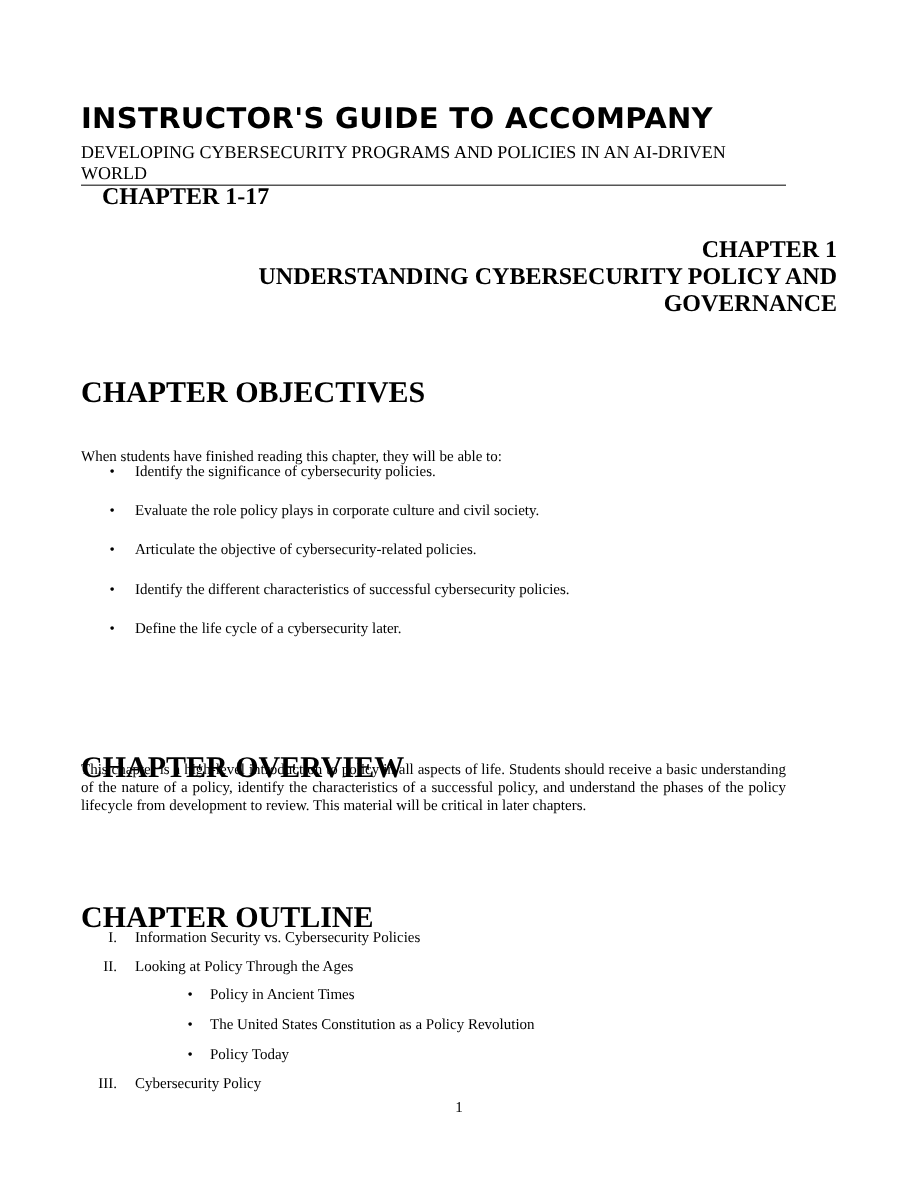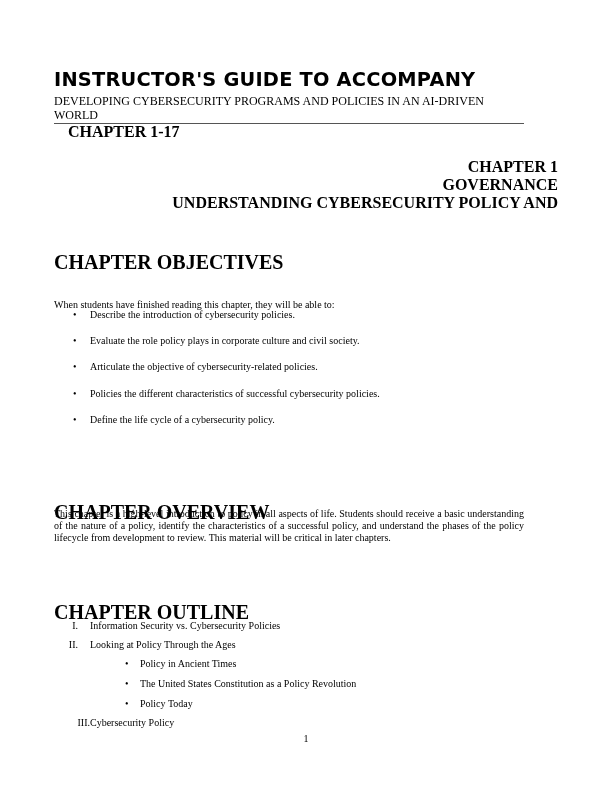--- a/index.html
+++ b/index.html
@@ -111,46 +111,46 @@
 </head>
 <body>
 
 <div class="abs guide-title">INSTRUCTOR'S GUIDE TO ACCOMPANY</div>
 <div class="abs guide-subtitle">DEVELOPING CYBERSECURITY PROGRAMS AND POLICIES IN AN AI-DRIVEN WORLD</div>
 <div class="abs header-rule"></div>
 <div class="abs chapter-range">CHAPTER 1-17</div>
 
 <div class="abs chapter-title-block">
   <div>CHAPTER 1</div>
+  <div>UNDERSTANDING CYBERSECURITY POLICY AND</div>
   <div>GOVERNANCE</div>
-  <div>UNDERSTANDING CYBERSECURITY POLICY AND</div>
 </div>
 
 <div class="abs section-heading" style="top:254px;">CHAPTER OBJECTIVES</div>
 <div class="abs body-text" style="top:283px;">When students have finished reading this chapter, they will be able to:</div>
 
 <div class="abs bullet-row" style="top:309px;">
   <span class="dot">•</span>
-  <span class="txt">Describe the introduction of cybersecurity policies.</span>
+  <span class="txt">Identify the significance of cybersecurity policies.</span>
 </div>
 <div class="abs bullet-row" style="top:335px;">
   <span class="dot">•</span>
   <span class="txt">Evaluate the role policy plays in corporate culture and civil society.</span>
 </div>
 <div class="abs bullet-row" style="top:361px;">
   <span class="dot">•</span>
   <span class="txt">Articulate the objective of cybersecurity-related policies.</span>
 </div>
 <div class="abs bullet-row" style="top:388px;">
   <span class="dot">•</span>
-  <span class="txt">Policies the different characteristics of successful cybersecurity policies.</span>
+  <span class="txt">Identify the different characteristics of successful cybersecurity policies.</span>
 </div>
 <div class="abs bullet-row" style="top:414px;">
   <span class="dot">•</span>
-  <span class="txt">Define the life cycle of a cybersecurity policy.</span>
+  <span class="txt">Define the life cycle of a cybersecurity later.</span>
 </div>
 
 <div class="abs section-heading" style="top:463px;margin-top:41px;">CHAPTER OVERVIEW</div>
 <div class="abs body-text justified" style="top:492px;">This chapter is a high-level introduction to policy in all aspects of life. Students should receive a basic understanding of the nature of a policy, identify the characteristics of a successful policy, and understand the phases of the policy lifecycle from development to review. This material will be critical in later chapters.</div>
 
 <div class="abs section-heading" style="top:604px;">CHAPTER OUTLINE</div>
 
 <div class="abs outline-row" style="top:620px; width:470px;">
   <span style="position:absolute; left:0; width:24px; text-align:right;">I.</span>
   <span style="position:absolute; left:36px;">Information Security vs. Cybersecurity Policies</span>
@@ -165,17 +165,17 @@
 </div>
 <div class="abs outline-row sub-row" style="top:678px; width:470px;">
   <span class="dot">•</span>
   <span class="txt">The United States Constitution as a Policy Revolution</span>
 </div>
 <div class="abs outline-row sub-row" style="top:698px; width:470px;">
   <span class="dot">•</span>
   <span class="txt">Policy Today</span>
 </div>
 <div class="abs outline-row" style="top:717px; width:470px;">
-  <span style="position:absolute; left:12px; width:24px; text-align:right;">III.</span>
+  <span style="position:absolute; left:0; width:24px; text-align:right;">III.</span>
   <span style="position:absolute; left:36px;">Cybersecurity Policy</span>
 </div>
 
 <div class="abs page-number">1</div>
 
 </body></html>

